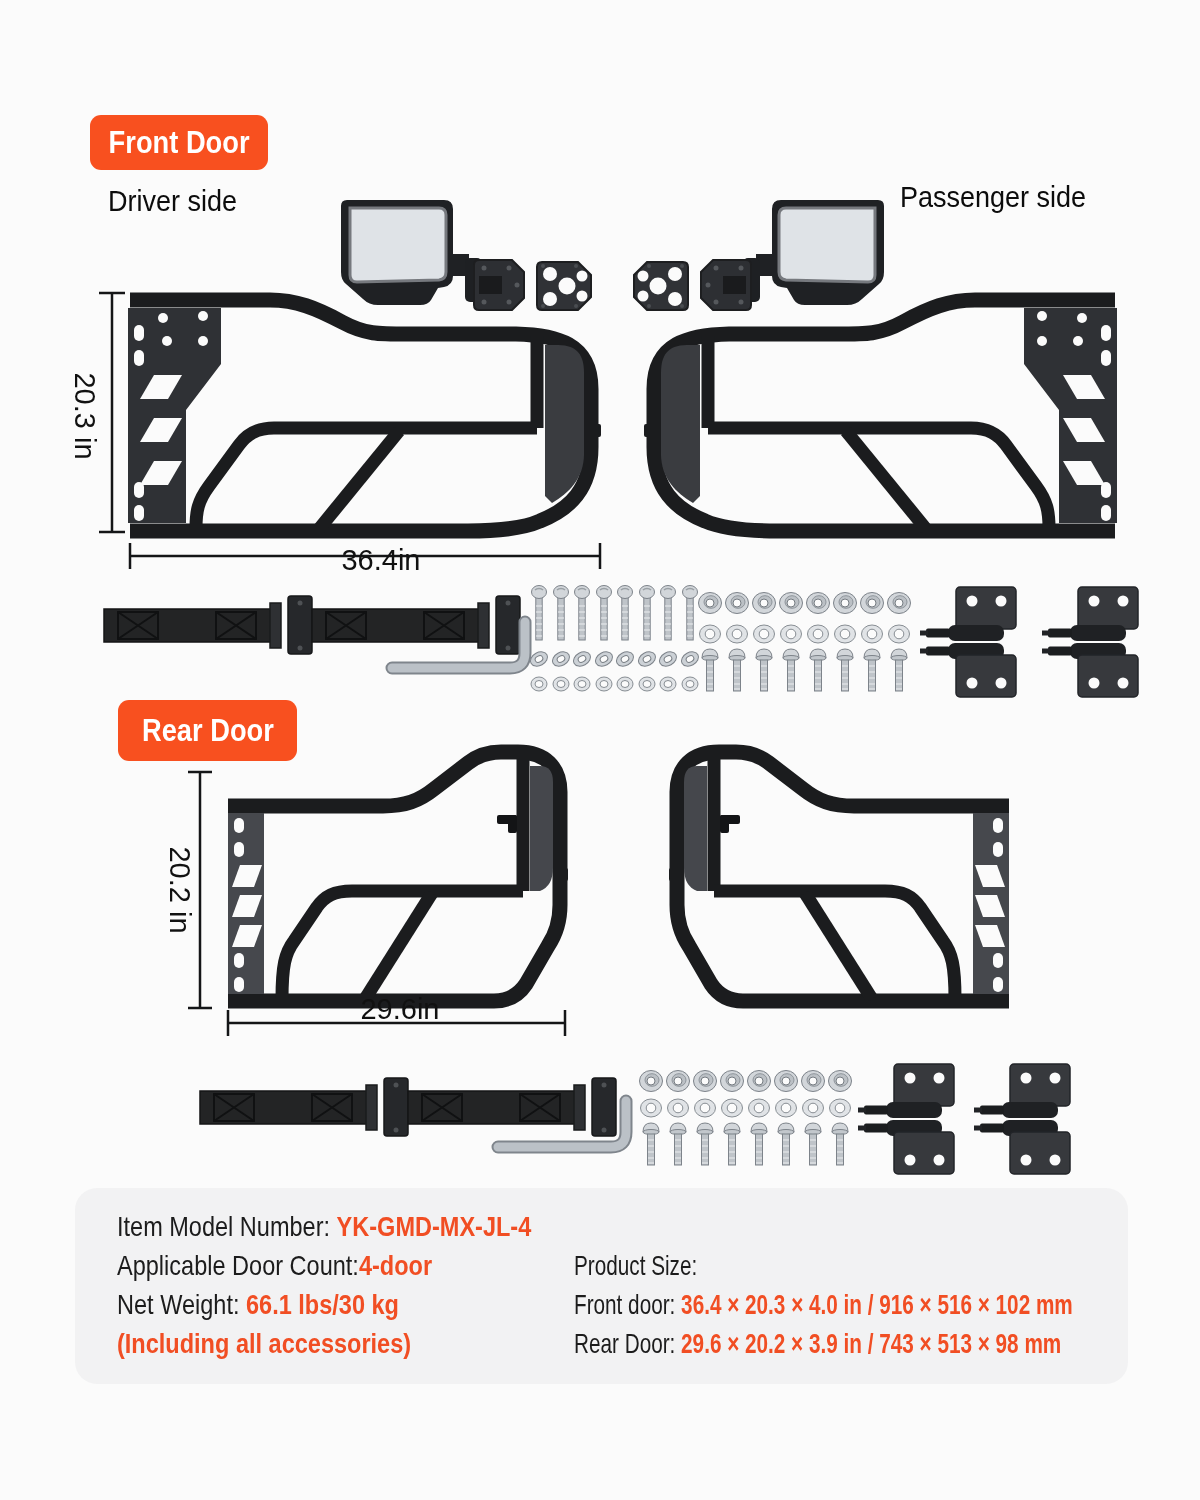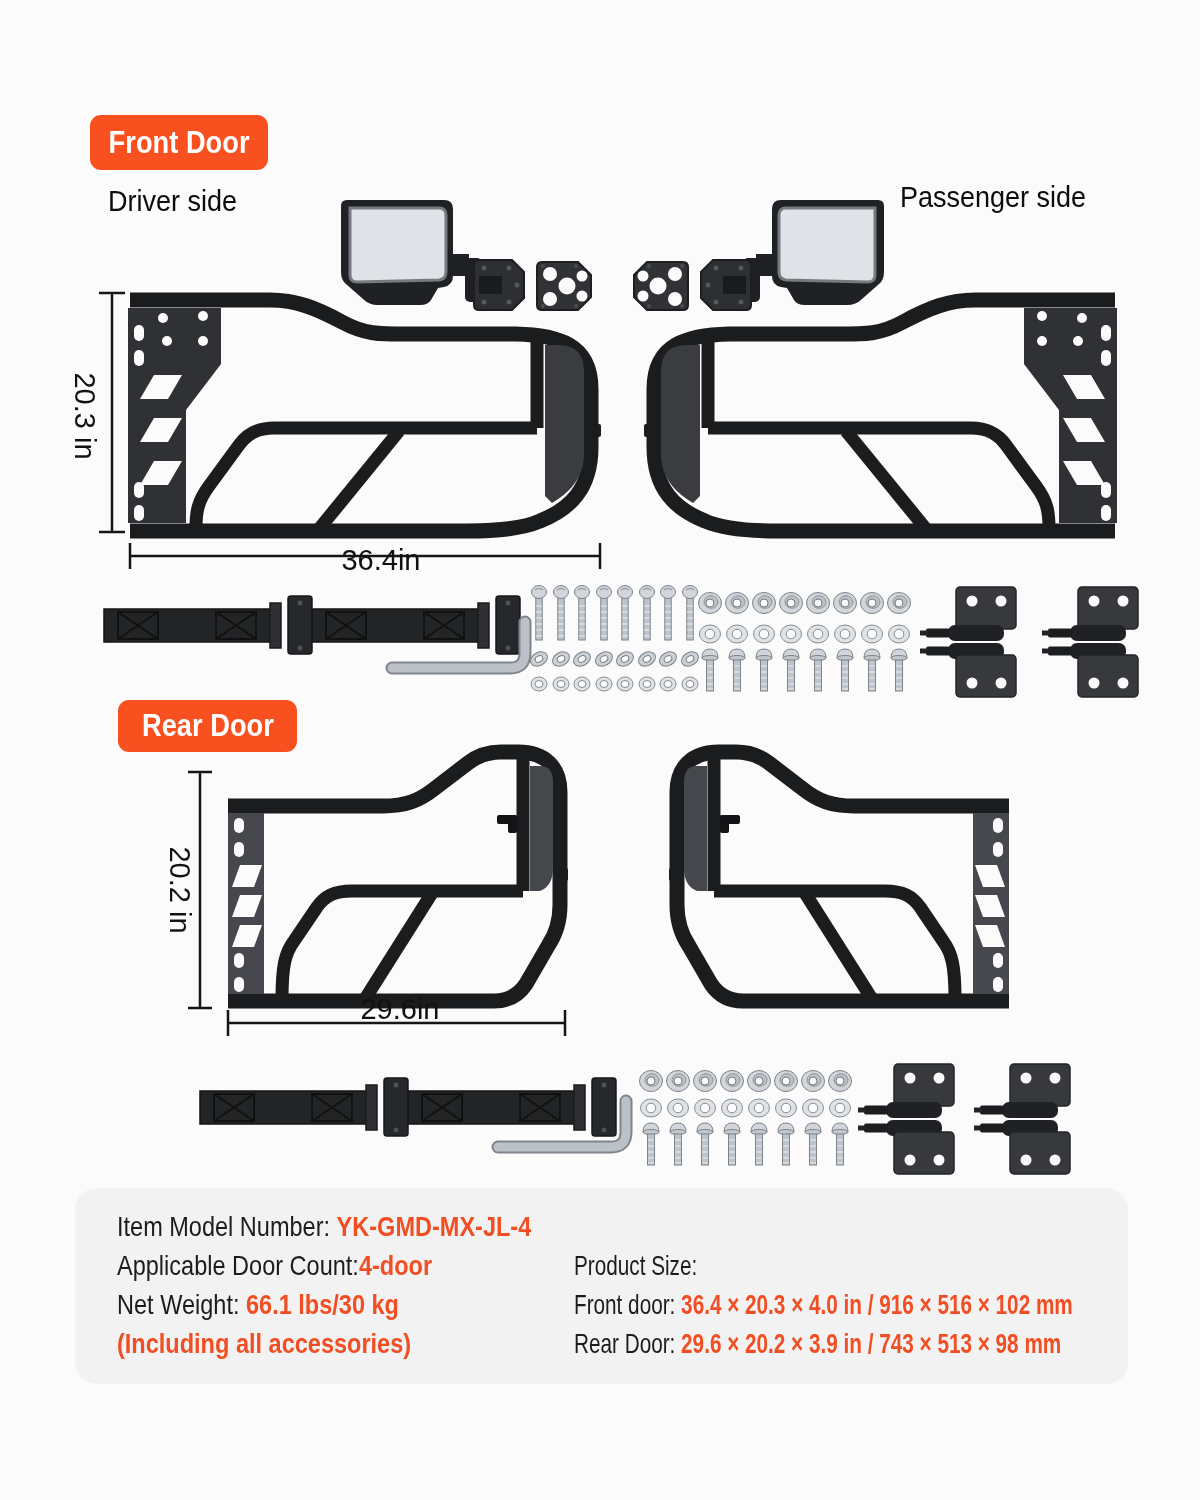--- a/index.html
+++ b/index.html
@@ -264,21 +264,21 @@
 
 <div class="badge" style="left:90px;top:115px;width:178px;height:55px;">
     <span>Front Door</span>
   </div>
 <div class="sidelabel" style="left:108px;top:184px;">Driver side</div>
 <div class="sidelabel" style="left:900px;top:180px;">Passenger side</div>
 
 <div class="dimlabel vdim" style="left:-14px;top:401px;width:200px;height:30px;">20.3 in</div>
 <div class="dimlabel" style="left:281px;top:536px;width:200px;margin-top:8px;">36.4in</div>
 
-<div class="badge" style="left:118px;top:700px;width:179px;height:52px;">
+<div class="badge" style="left:118px;top:700px;width:179px;height:61px;">
     <span>Rear Door</span>
   </div>
 
 <div class="dimlabel vdim" style="left:81px;top:875px;width:200px;height:30px;">20.2 in</div>
 <div class="dimlabel" style="left:300px;top:993px;width:200px;">29.6in</div>
 
 <div class="infobox"></div>
 <div class="specline sxl" style="left:117px;top:1211px;"><span>Item Model Number: </span><span class="ov">YK-GMD-MX-JL-4</span></div>
 <div class="specline sxl" style="left:117px;top:1250px;"><span>Applicable Door Count:</span><span class="ov">4-door</span></div>
 <div class="specline sxl" style="left:117px;top:1289px;"><span>Net Weight: </span><span class="ov">66.1 lbs/30 kg</span></div>

